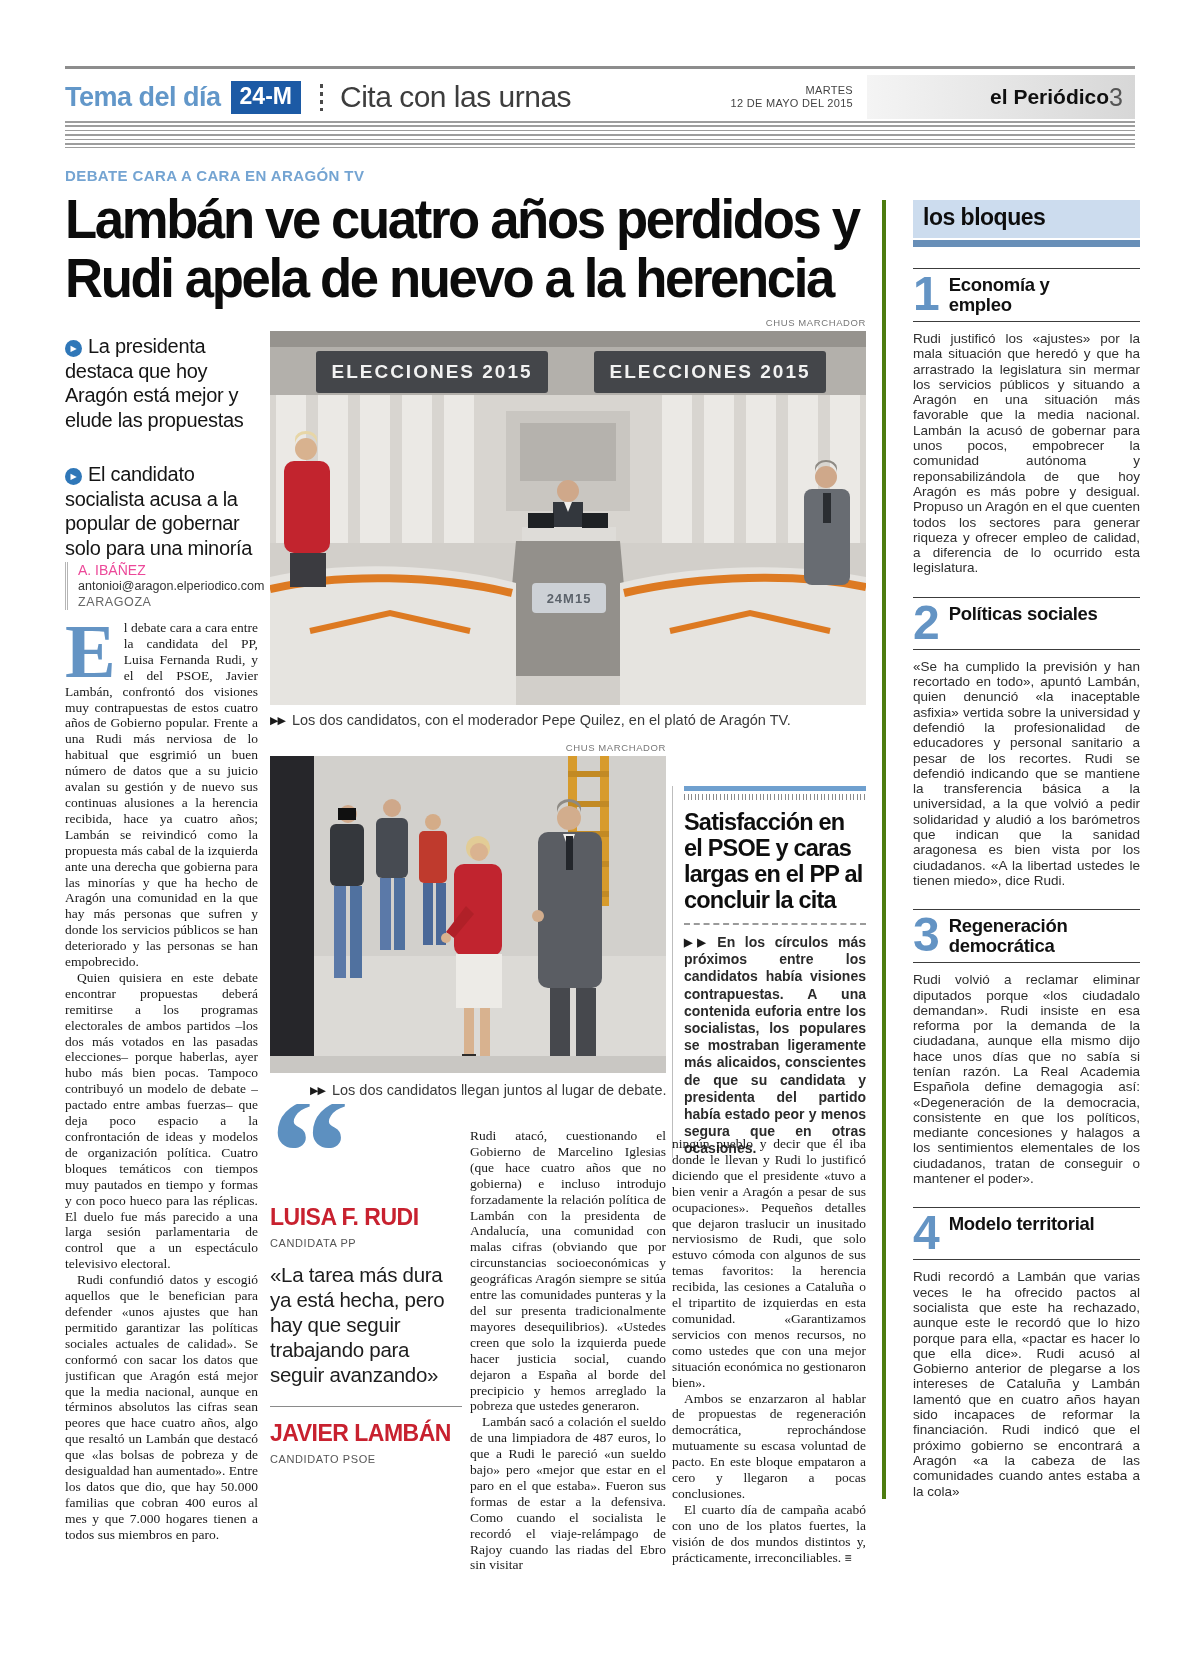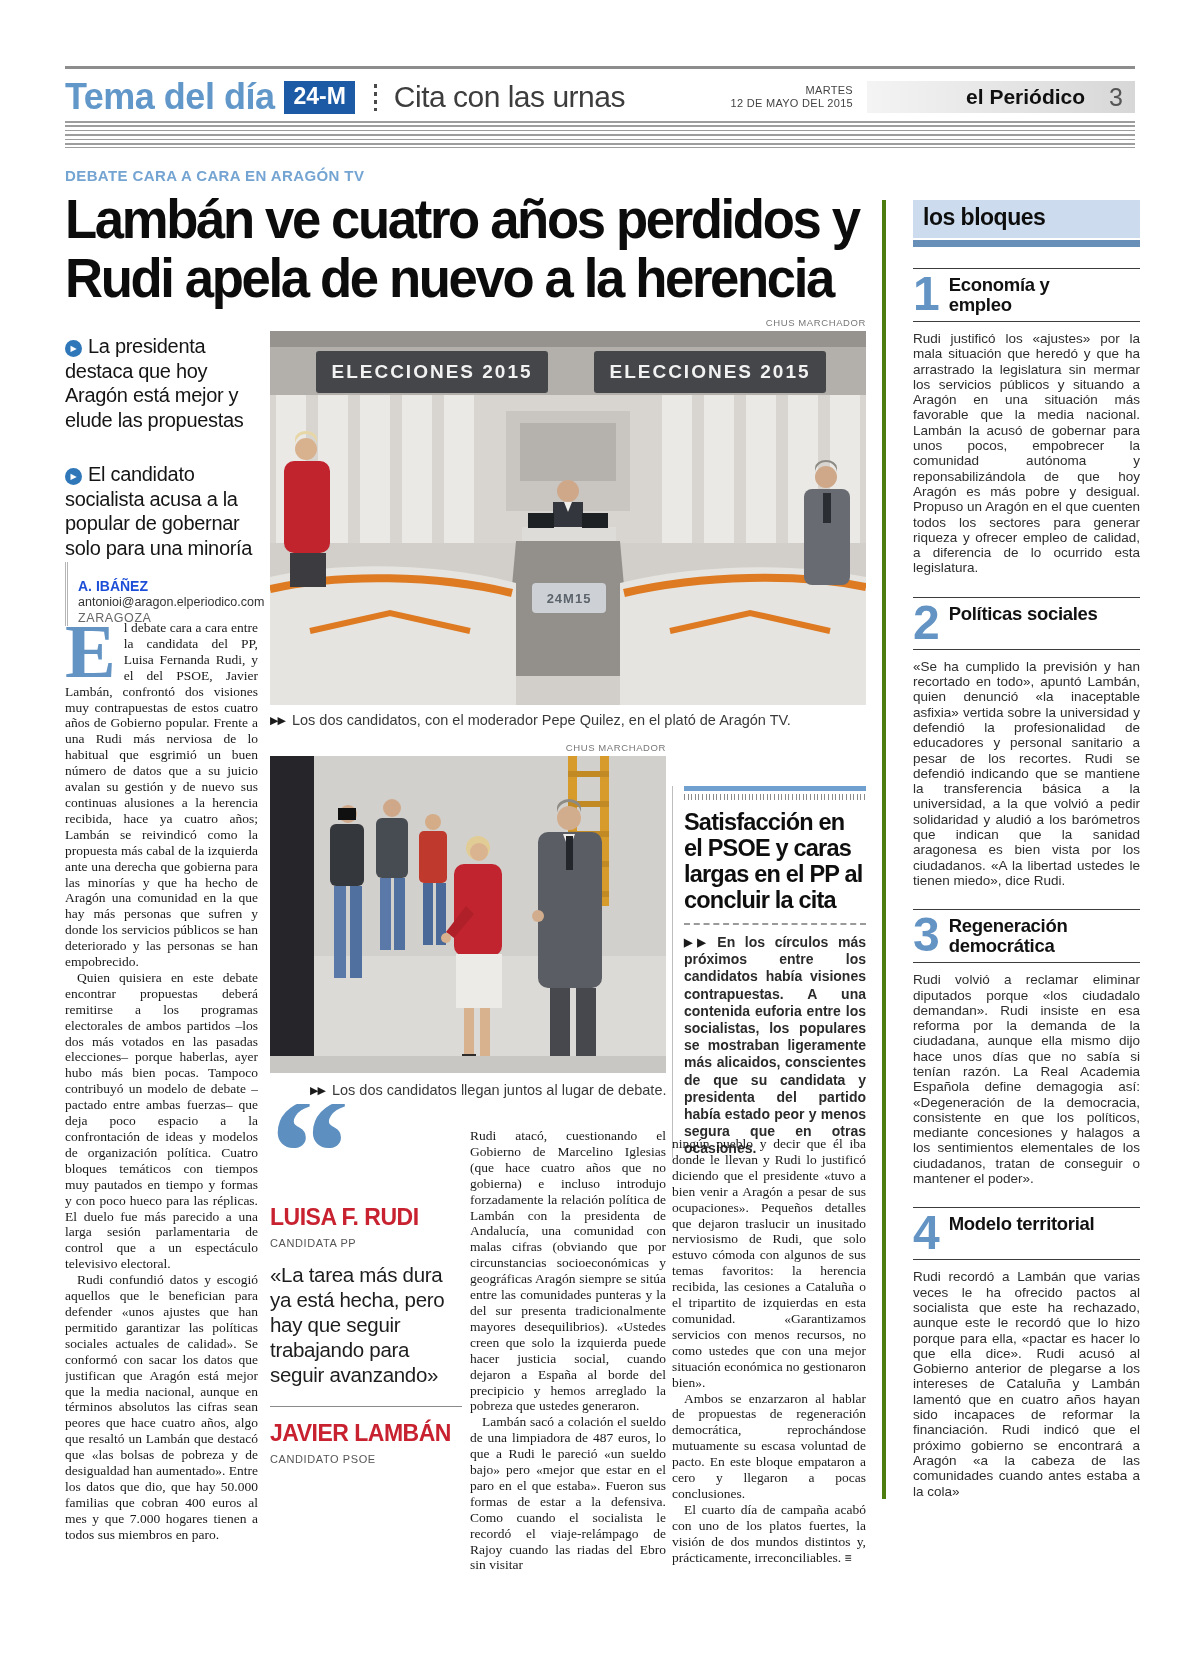--- a/index.html
+++ b/index.html
@@ -4,38 +4,38 @@
 <style>
   html,body{margin:0;padding:0;}
   body{
     width:1200px;height:1661px;position:relative;background:#ffffff;
     font-family:"Liberation Sans",sans-serif;overflow:hidden;
     -webkit-font-smoothing:antialiased;
   }
   
   .toprule{position:absolute;left:65px;width:1070px;top:66px;height:3px;background:#8d8d8d;}
   .header-row{position:absolute;left:65px;top:78px;width:1070px;height:38px;display:flex;align-items:center;}
-  .section-title{color:#6297c9;font-weight:700;font-size:36px;letter-spacing:-0.5px;}
+  .section-title{color:#6297c9;font-weight:700;font-size:27px;letter-spacing:-0.5px;}
   .badge{background:#1c5aa5;color:#fff;font-weight:700;font-size:23px;padding:2px 9px 4px;margin-left:10px;}
   .dot-sep{width:3px;height:27px;margin:0 17px 0 19px;background:repeating-linear-gradient(#4a4a4a 0 4px,transparent 4px 8px);}
   .subtitle{color:#3d3d3d;font-size:30px;letter-spacing:-0.5px;}
   .date-block{margin-left:auto;text-align:right;font-size:11px;color:#444;line-height:13px;margin-right:14px;letter-spacing:0.3px;}
-  .brand-box{width:268px;height:32px;background:linear-gradient(90deg,#f4f4f4,#d7d7d7);display:flex;align-items:center;justify-content:flex-end;gap:24px;padding:0 12px;box-sizing:border-box;}
+  .brand-box{width:268px;height:44px;background:linear-gradient(90deg,#f4f4f4,#d7d7d7);display:flex;align-items:center;justify-content:flex-end;padding:0 12px;box-sizing:border-box;}
   .brand{font-weight:700;font-size:21px;color:#101010;}
   .pagenum{font-size:25px;color:#555;}
   .multirule{position:absolute;left:65px;top:121px;width:1070px;height:27px;background:repeating-linear-gradient(#9d9d9d 0 1.6px,transparent 1.6px 4.4px);}
   
   .kicker{position:absolute;left:65px;top:167px;color:#74a4d2;font-weight:700;font-size:15px;letter-spacing:0.4px;}
   .headline{position:absolute;left:65px;top:189px;width:900px;font-weight:700;font-size:56px;line-height:59px;letter-spacing:-2.5px;color:#0c0c0c;transform:scaleX(0.94);transform-origin:left top;}
   
   .bullets{position:absolute;left:65px;top:334px;width:198px;}
   .bullet{margin-bottom:30px;font-size:20px;line-height:24.5px;color:#151515;letter-spacing:-0.3px;}
   .bullet-icon{display:inline-block;width:17px;height:17px;border-radius:50%;background:#2f77b8;color:#fff;font-size:8px;line-height:17px;text-align:center;vertical-align:2px;margin-right:6px;}
   .byline{position:absolute;left:65px;top:562px;padding-left:10px;border-left:3px double #b5b5b5;line-height:16px;}
-  .byline .author{font-weight:700;font-size:14px;color:#1d4ed8;margin-top:16px;}
+  .byline .author{font-weight:400;font-size:14px;color:#ec4899;}
   .byline .email{color:#333;font-size:12.5px;}
   .byline .city{color:#666;font-size:12.5px;letter-spacing:0.6px;}
   
   .body-serif{font-family:"Liberation Serif",serif;font-size:13.5px;line-height:15.9px;color:#191919;text-align:justify;}
   .col{position:absolute;overflow:hidden;}
   #col1{left:65px;top:620px;width:193px;height:968px;}
   p.body-p{margin:0;text-indent:12px;}
   p.first{text-indent:0;}
   .dropcap{float:left;font-size:76px;line-height:58px;color:#6494c4;font-weight:700;margin:2px 8px 0 0;font-family:"Liberation Serif",serif;}
   #col3{left:470px;top:1128px;width:196px;height:533px;}

